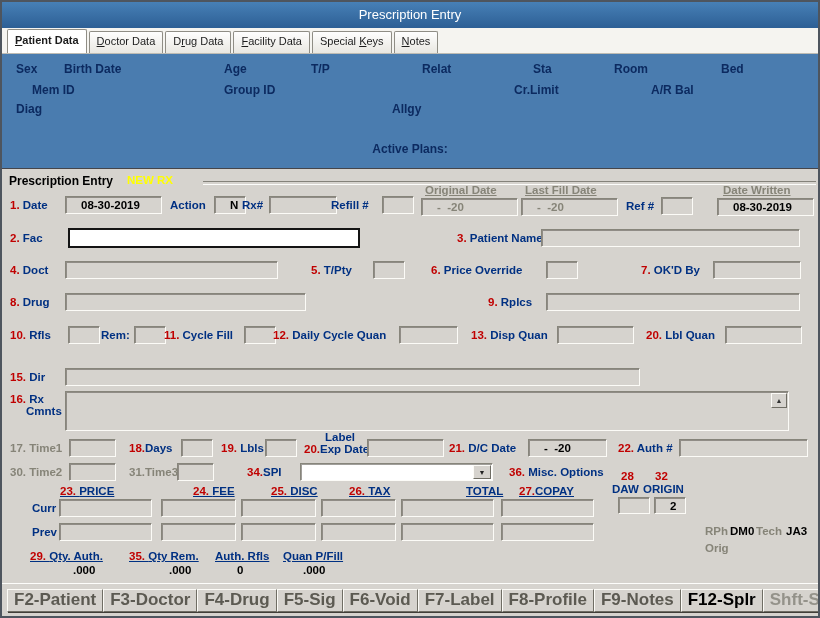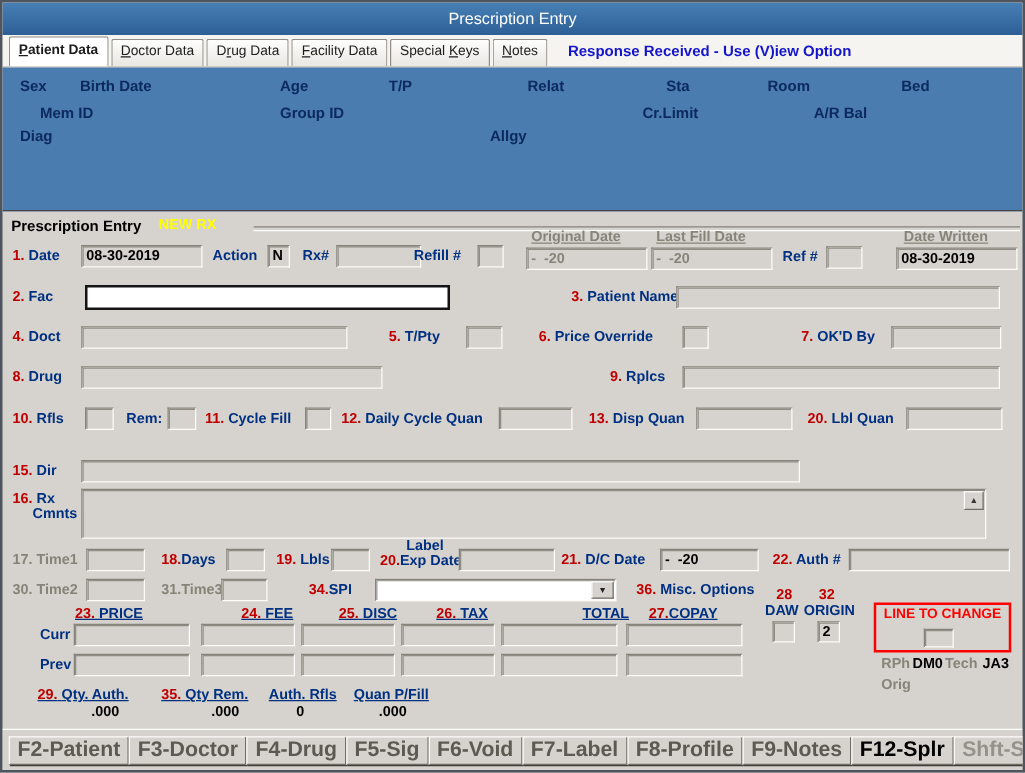--- a/index.html
+++ b/index.html
@@ -12,21 +12,21 @@
   .tab .key{text-decoration:underline}
   .tabmsg{margin-left:14px;align-self:center;font-size:12px;font-weight:bold;color:#1414cc;white-space:nowrap}
   .bluepanel{position:absolute;left:0;top:52px;width:100%;height:115px;background:#4a7caf;border-bottom:1px solid #45454a;box-sizing:border-box}
   .plab{position:absolute;font-size:12px;font-weight:bold;color:#0c2a60;white-space:nowrap}
   .lab{position:absolute;font-size:11.5px;font-weight:bold;color:#003082;white-space:nowrap}
   .lab .num{color:#c00000}
   .lab.gray,.lab.gray .num{color:#868478}
   .u{text-decoration:underline}
   .blk{position:absolute;font-size:11.5px;font-weight:bold;color:#000;white-space:nowrap}
   .gtx{position:absolute;font-size:11.5px;font-weight:bold;color:#868478;white-space:nowrap}
-  .fld{position:absolute;height:18px;background:#d6d3ce;border:1px solid;border-color:#87857b #fcfbf7 #fcfbf7 #87857b;box-shadow:inset 1px 1px 0 rgba(96,94,86,.6);font-size:11.5px;font-weight:bold;color:#000;padding:2px 3px 0;white-space:pre;overflow:hidden;box-sizing:border-box}
+  .fld{position:absolute;height:18px;background:#d6d3ce;border:1px solid;border-color:#87857b #fcfbf7 #fcfbf7 #87857b;box-shadow:inset 1px 1px 0 rgba(96,94,86,.6);font-size:11.5px;font-weight:bold;color:#000;padding:2px 15px 0;white-space:pre;overflow:hidden;box-sizing:border-box}
   .fld.dim{color:#868478}
   .fld.focus{background:#fff;border:2px solid #141414;box-shadow:none}
   .combo{background:#fff;padding-right:18px}
   .combo-btn{position:absolute;right:1px;top:1px;bottom:1px;width:16px;background:#d6d3ce;border:1px solid;border-color:#fcfbf7 #6f6d64 #6f6d64 #fcfbf7;font-size:7px;color:#222;display:flex;align-items:center;justify-content:center}
   .scroll-btn{position:absolute;right:1px;top:1px;width:14px;height:13px;background:#d6d3ce;border:1px solid;border-color:#fcfbf7 #6f6d64 #6f6d64 #fcfbf7;font-size:7px;color:#333;display:flex;align-items:center;justify-content:center}
   .sep{position:absolute;height:2px;border-top:1px solid #84827a;border-bottom:1px solid #fdfdfb}
   .newrx{position:absolute;font-size:11.5px;font-weight:bold;color:#ffff00;white-space:nowrap}
   .sectitle{position:absolute;font-size:12px;font-weight:bold;color:#000;white-space:nowrap}
   .linechange{position:absolute;border:2px solid #fe0000;background:#d6d3ce;box-sizing:border-box}
   .ltc-text{color:#fe0000;font-weight:bold;font-size:11px;text-align:center;margin-top:1px;white-space:nowrap}
@@ -45,38 +45,38 @@
     <span>Prescription Entry</span>
   </div>
 
   <div class="tabbar">
     <div class="tab active"><span class="key">P</span><span>atient Data</span></div>
     <div class="tab"><span class="key">D</span><span>octor Data</span></div>
     <div class="tab"><span>D</span><span class="key">r</span><span>ug Data</span></div>
     <div class="tab"><span class="key">F</span><span>acility Data</span></div>
     <div class="tab"><span>Special </span><span class="key">K</span><span>eys</span></div>
     <div class="tab"><span class="key">N</span><span>otes</span></div>
-    <div class="tabmsg">Response Received - Use (V)iew Option</div>
   </div>
 
   <div class="bluepanel">
     <div class="plab" style="left:14px;top:8px">Sex</div>
     <div class="plab" style="left:62px;top:8px">Birth Date</div>
     <div class="plab" style="left:222px;top:8px">Age</div>
     <div class="plab" style="left:309px;top:8px">T/P</div>
     <div class="plab" style="left:420px;top:8px">Relat</div>
     <div class="plab" style="left:531px;top:8px">Sta</div>
     <div class="plab" style="left:612px;top:8px">Room</div>
     <div class="plab" style="left:719px;top:8px">Bed</div>
     <div class="plab" style="left:30px;top:29px">Mem ID</div>
     <div class="plab" style="left:222px;top:29px">Group ID</div>
     <div class="plab" style="left:512px;top:29px">Cr.Limit</div>
     <div class="plab" style="left:649px;top:29px">A/R Bal</div>
     <div class="plab" style="left:14px;top:48px">Diag</div>
     <div class="plab" style="left:390px;top:48px">Allgy</div>
+    <div class="plab" style="left:0;top:88px;width:100%;text-align:center">Active Plans:</div>
   </div>
 
   <div class="sectitle" style="left:7px;top:172px">Prescription Entry</div>
   <div class="newrx" style="left:125px;top:172px">NEW RX</div>
   <div class="sep" style="left:201px;top:179px;width:613px"></div>
 
   <div class="lab" style="left:8px;top:197px"><span class="num">1.</span> <span>Date</span></div>
   <div class="fld" style="left:63px;top:194px;width:97px">08-30-2019</div>
   <div class="lab" style="left:168px;top:197px">Action</div>
   <div class="fld" style="left:212px;top:194px;width:18px">N</div>
@@ -165,24 +165,20 @@
   </div>
   <div class="lab" style="left:507px;top:464px"><span class="num">36.</span> <span>Misc. Options</span></div>
 
   <div class="lab" style="left:619px;top:468px"><span class="num">28</span></div>
   <div class="lab" style="left:653px;top:468px"><span class="num">32</span></div>
   <div class="lab" style="left:610px;top:481px">DAW</div>
   <div class="lab" style="left:641px;top:481px">ORIGIN</div>
   <div class="fld" style="left:616px;top:495px;width:18px;height:17px"></div>
   <div class="fld" style="left:652px;top:495px;width:18px;height:17px">2</div>
 
-  <div class="linechange" style="left:697px;top:480px;width:110px;height:40px">
-    <div class="ltc-text">LINE TO CHANGE</div>
-    <div class="fld" style="left:38px;top:19px;width:24px;height:15px"></div>
-  </div>
 
   <div class="lab u" style="left:58px;top:483px"><span class="num">23.</span> <span>PRICE</span></div>
   <div class="lab u" style="left:191px;top:483px"><span class="num">24.</span> <span>FEE</span></div>
   <div class="lab u" style="left:269px;top:483px"><span class="num">25.</span> <span>DISC</span></div>
   <div class="lab u" style="left:347px;top:483px"><span class="num">26.</span> <span>TAX</span></div>
   <div class="lab u" style="left:464px;top:483px"><span>TOTAL</span></div>
   <div class="lab u" style="left:517px;top:483px"><span class="num">27.</span><span>COPAY</span></div>
 
   <div class="lab" style="left:30px;top:500px">Curr</div>
   <div class="fld" style="left:57px;top:497px;width:93px"></div>

